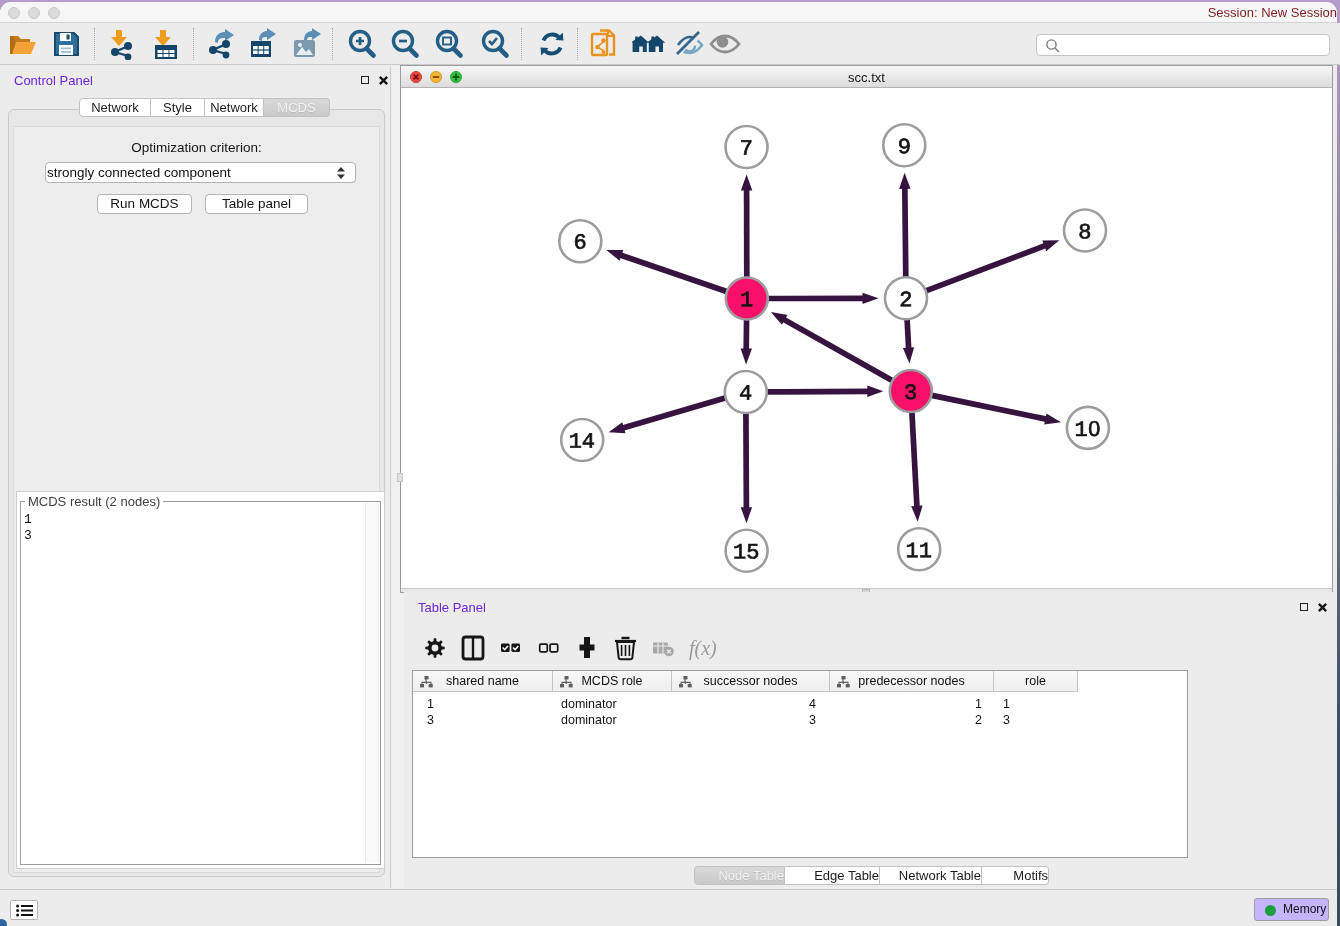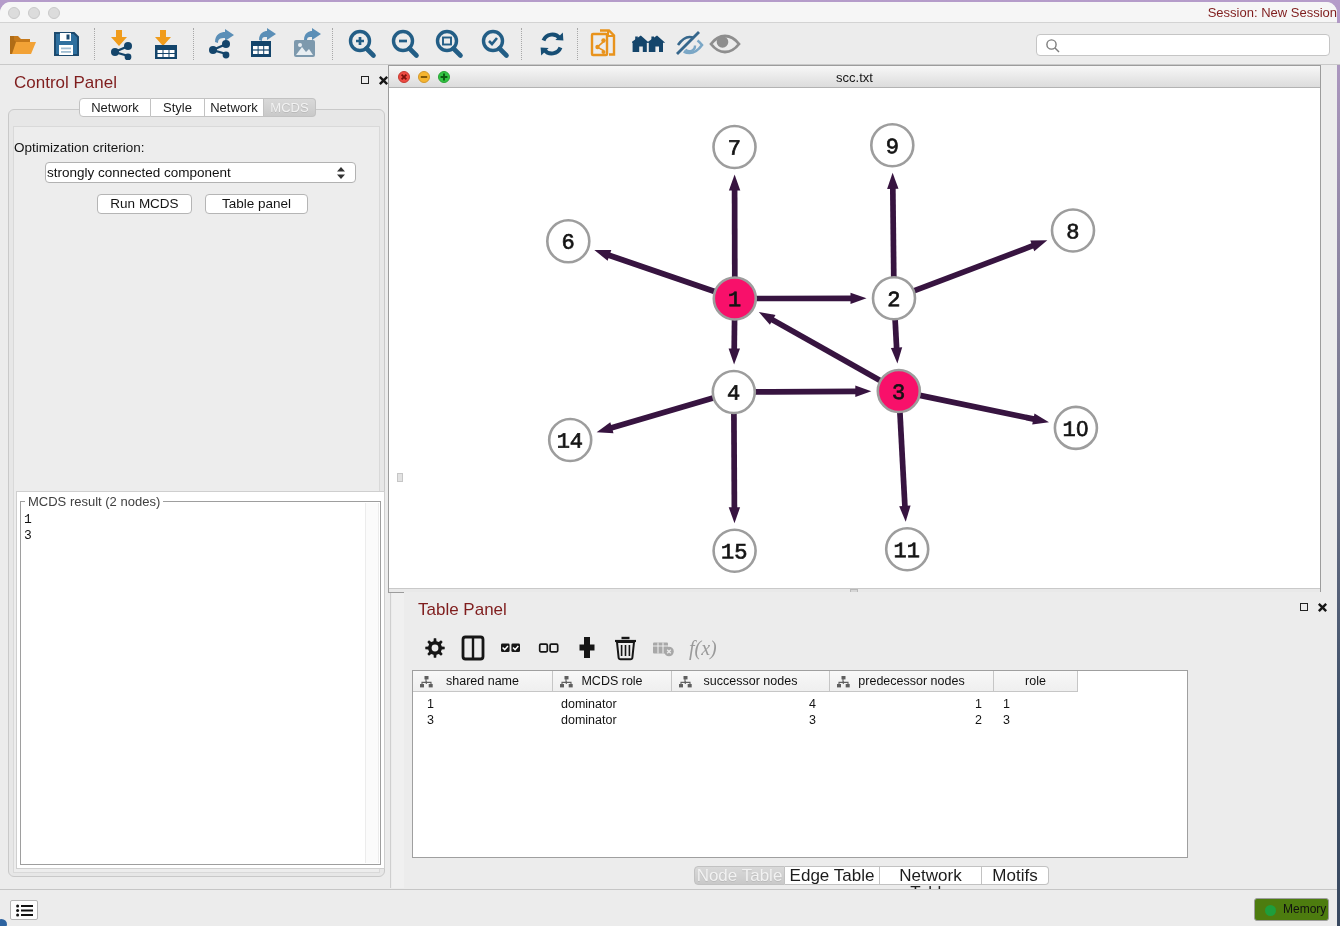--- a/index.html
+++ b/index.html
@@ -9,53 +9,53 @@
 #titlebar{position:absolute;left:0;top:0;right:0;height:21px;background:#f6f6f6;border-bottom:1px solid #d3d3d3}
 .tl{position:absolute;top:5px;width:12px;height:12px;border-radius:50%;background:#dcdcdc;border:1px solid #c8c8c8}
 #wtitle{position:absolute;left:0;right:0;top:3px;text-align:right;font-size:13px;color:#7f1d1d}
 
 #toolbar{position:absolute;left:0;top:23px;right:0;height:42px;background:#ececec;border-bottom:1px solid #c9c9c9}
 .sep{position:absolute;top:5px;height:32px;width:0;border-left:1px dotted #a8a8a8}
 .ticon{position:absolute;top:5px}
 #search{position:absolute;left:1036px;top:11px;width:294px;height:22px;background:#fff;border:1px solid #c5c5c5;border-radius:4px}
 
 #cpanel{position:absolute;left:0;top:66px;width:391px;height:822px;background:#ececec;border-right:1px solid #cfcfcf}
-.ptitle{font-size:17px;color:#7f1d1d}
+.ptitle{font-size:13px;color:#6d28d9}
 .floatic{width:8px;height:8px;border:1.5px solid #222;display:inline-block}
 #tabs{position:absolute;left:79px;top:32px;height:19px;display:flex;z-index:3}
 .tab{height:19px;border:1px solid #c2c2c2;border-left:none;background:#fff;font-size:13px;color:#1c1c1c;text-align:center;line-height:18px}
 .tab.first{border-left:1px solid #c2c2c2;border-radius:4px 0 0 4px}
 .tab.last{border-radius:0 4px 4px 0}
 .tab.sel{background:linear-gradient(#d9d9d9,#c9c9c9);color:#f2f2f2;text-shadow:0 1px 0 #bbb}
 #tabbox{position:absolute;left:8px;top:43px;width:377px;height:768px;background:#e7e7e7;border:1px solid #c9c9c9;border-radius:6px}
 #innerp{position:absolute;left:4px;top:16px;width:367px;height:747px;background:#ededed;border:1px solid #d9d9d9}
-#optlabel{position:absolute;left:0;top:13px;width:100%;text-align:left;font-size:13.5px;color:#141414}
+#optlabel{position:absolute;left:0;top:13px;width:100%;text-align:center;font-size:13.5px;color:#141414}
 #dropdown{position:absolute;left:31px;top:35px;width:311px;height:21px;background:#fff;border:1px solid #b2b2b2;border-radius:4px;font-size:13.5px;color:#111;line-height:19px;padding-left:1px}
 .btn{position:absolute;top:67px;height:20px;background:#fff;border:1px solid #b5b5b5;border-radius:4px;font-size:13.5px;color:#141414;text-align:center;line-height:18px}
 #resultbox{position:absolute;left:16px;top:425px;width:369px;height:378px;background:#fff;border:1px solid #cfcfcf}
 #titledborder{position:absolute;left:3px;top:9px;right:3px;bottom:3px;border:1px solid #9e9e9e}
 #tblabel{position:absolute;left:8px;top:2px;background:#fff;padding:0 3px;font-size:13px;color:#404040}
 #resvals{position:absolute;left:7px;top:20px;font-family:"Liberation Mono",monospace;font-size:13px;color:#111;line-height:16px}
 #resscroll{position:absolute;right:5px;top:11px;bottom:5px;width:14px;background:#fbfbfb;border-left:1px solid #ececec;border-right:1px solid #ececec}
 
-#netwin{position:absolute;left:388px;top:65px;width:933px;height:528px;background:#fff;border:1px solid #9c9c9c}
+#netwin{position:absolute;left:400px;top:65px;width:933px;height:528px;background:#fff;border:1px solid #9c9c9c}
 #nettitle{position:absolute;left:0;top:0;right:0;height:22px;background:linear-gradient(#f7f7f7,#dcdcdc);border-bottom:1px solid #b3b3b3}
 .tl2{position:absolute;top:5px;width:12px;height:12px;border-radius:50%;font-size:9px;font-weight:bold;text-align:center;line-height:12px}
 #netname{position:absolute;left:0;right:0;top:4px;text-align:center;font-size:13px;color:#161616}
 
 #tpanel{position:absolute;left:404px;top:592px;width:933px;height:297px;background:#ececec}
 #tscroll{position:absolute;left:8px;top:78px;width:776px;height:188px;background:#fff;border:1px solid #9f9f9f}
 .hcell{position:absolute;top:0;height:21px;background:linear-gradient(#f8f8f8,#efefef);border-right:1px solid #c6c6c6;border-bottom:1px solid #c6c6c6;font-size:12.5px;color:#111;text-align:center;line-height:21px}
 .rowtxt{position:absolute;font-size:12.5px;color:#141414;height:16px;line-height:16px}
 #btabs{position:absolute;left:290px;top:274px;height:19px;display:flex}
-.btab{height:19px;border:1px solid #c2c2c2;border-left:none;background:#fff;font-size:17px;color:#1c1c1c;text-align:center;line-height:17px}
+.btab{height:19px;border:1px solid #c2c2c2;border-left:none;background:#fff;font-size:13px;color:#1c1c1c;text-align:right;line-height:17px}
 
 #statusbar{position:absolute;left:0;top:889px;width:1337px;height:37px;background:#ececec;border-top:1px solid #c6c6c6}
 #listbtn{position:absolute;left:10px;top:10px;width:28px;height:20px;background:#fdfdfd;border:1px solid #b5b5b5;border-radius:2px}
-#membtn{position:absolute;right:8px;top:8px;width:75px;height:23px;background:#4d7c0f;border:1px solid #9e9e9e;border-radius:3px;font-size:12px;color:#111;line-height:21px;padding-left:28px}
+#membtn{position:absolute;right:8px;top:8px;width:75px;height:23px;background:#c4b5fd;border:1px solid #9e9e9e;border-radius:3px;font-size:12px;color:#111;line-height:21px;padding-left:28px}
 #memdot{position:absolute;left:10px;top:5.5px;width:11px;height:11px;border-radius:50%;background:#1e9e3c}
 #netwin svg text{font-family:"Liberation Mono",monospace;font-size:22px;fill:#141414;text-anchor:middle;stroke:#141414;stroke-width:.7px;transform:rotate(.05deg)}
 #netwin svg .edges line{stroke:#371440;stroke-width:5.7px}
 #netwin svg .edges polygon{fill:#371440}
 #netwin svg g circle{stroke:#9d9d9d;stroke-width:2.6px}
 </style></head>
 <body>
 <div id="win">
 <div id="titlebar">
 <div class="tl" style="left:8px"></div>
@@ -206,21 +206,21 @@
 <div id="cpanel">
 <div class="ptitle" style="position:absolute;left:14px;top:7px">Control Panel</div>
 <div class="floatic" style="position:absolute;left:361px;top:10px"></div>
 <svg style="position:absolute;left:378px;top:9px" width="11" height="11" viewBox="0 0 12 12">
       <path d="M2 2 L10 10 M10 2 L2 10" stroke="#151515" stroke-width="2.6"></path>
     </svg>
 <div id="tabs">
 <div class="tab first" style="width:72px">Network</div>
 <div class="tab" style="width:54px">Style</div>
 <div class="tab" style="width:59px">Network</div>
-<div class="tab last sel" style="width:52px">MCDS</div>
+<div class="tab last sel" style="width:66px">MCDS</div>
 </div>
 <div id="tabbox">
 <div id="innerp">
 <div id="optlabel">Optimization criterion:</div>
 <div id="dropdown">strongly connected component
 <svg style="position:absolute;right:8px;top:3px" width="12" height="14" viewBox="0 0 12 14">
             <path d="M6 1 L10 5.5 H2z M6 13 L2 8.5 H10z" fill="#333"></path>
           </svg>
 </div>
 <div class="btn" style="left:83px;width:95px">Run MCDS</div>

